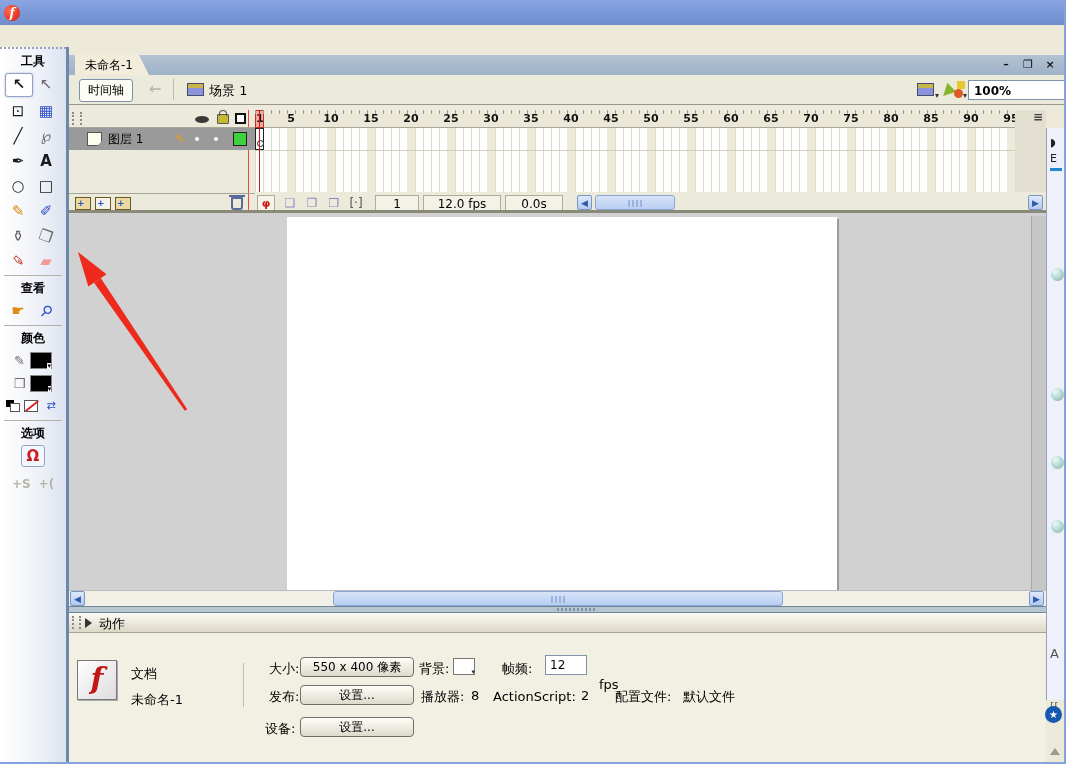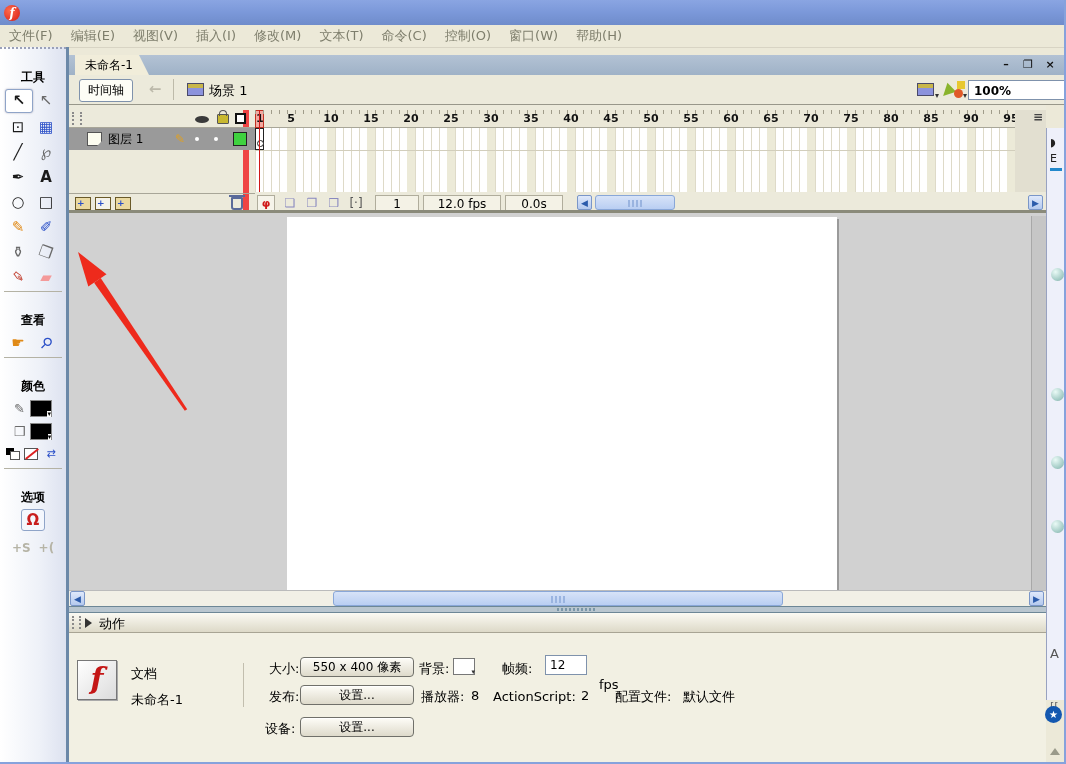--- a/index.html
+++ b/index.html
@@ -15,21 +15,21 @@
   .titlebar .txt{color:#fff;font:bold 13px/25px "DejaVu Sans Mono",monospace;letter-spacing:1px;
     text-shadow:1px 1px 1px #3a57a0;white-space:nowrap;}
   
   .menubar{position:absolute;left:0;top:25px;width:1066px;height:22px;background:#ece9d8;
     border-bottom:1px solid #d8d4c4;display:flex;align-items:center;}
   .menubar span{font-size:13px;color:#7e7e6c;padding:0 9px;white-space:nowrap;}
   
   .toolbox{position:absolute;left:0;top:47px;width:66px;height:717px;
     background:linear-gradient(90deg,#ffffff 0%,#eef1f8 60%,#dde2f0 100%);
     border-top:2px dotted #9aa0b8;box-sizing:border-box;}
-  .tb-head{display:block;text-align:center;font:bold 12px/16px "DejaVu Sans",sans-serif;color:#000;margin-top:20px;}
+  .tb-head{display:block;text-align:center;font:bold 12px/16px "DejaVu Sans",sans-serif;color:#000;margin-top:4px;}
   .tb-div{border-top:1px solid #b4b2a4;margin:3px 4px 0 4px;}
   .tgrid{display:grid;grid-template-columns:28px 28px;justify-content:center;row-gap:3px;margin-top:4px;}
   .tool{width:26px;height:22px;line-height:22px;text-align:center;font-size:15px;color:#1a1a1a;}
   .tool.sel{background:#fff;border:1px solid #8fa4c8;border-radius:3px;line-height:20px;box-shadow:0 0 2px #aab;}
   .c-orange{color:#e08a18}.c-blue{color:#2b50c8}.c-gray{color:#6a6a6a}.c-pink{color:#f49a9a}
   .c-red{color:#c03a2a}
   .tool .rot20{display:inline-block;transform:rotate(20deg);}
   .tool .rot45{display:inline-block;transform:rotate(45deg);}
   .swrow{display:flex;align-items:center;justify-content:center;gap:5px;margin-top:6px;}
   .swatch{width:20px;height:15px;background:#000;border:1px solid #888;position:relative;}
@@ -64,21 +64,21 @@
   .edit-scene-btn{left:848px;top:8px;}
   .symbtn{position:absolute;left:876px;top:6px;width:20px;height:17px;}
   .symbtn .tri{position:absolute;left:0;top:3px;width:0;height:0;border-left:11px solid #8ab42c;border-top:6px solid transparent;border-bottom:8px solid transparent;transform:rotate(18deg);}
   .symbtn .cir{position:absolute;right:2px;bottom:0;width:9px;height:9px;border-radius:50%;background:#e05a28;}
   .symbtn .sq{position:absolute;right:0;top:0;width:8px;height:8px;background:#e8c830;}
   .ddcaret{position:absolute;font-size:8px;color:#333;}
   .zoombox{position:absolute;left:899px;top:5px;width:158px;height:20px;background:#fff;border:1px solid #7f92ac;box-sizing:border-box;}
   .zoombox .val{position:absolute;left:5px;top:2px;font:bold 12px/16px "DejaVu Sans",sans-serif;}
   
   .timeline{position:absolute;left:69px;top:105px;width:977px;height:107px;background:#eceadb;border-bottom:2px solid #8a8a7a;box-sizing:border-box;}
-  .tl-left{position:absolute;left:0;top:5px;width:180px;height:100px;border-right:6px solid #ef4444;box-sizing:border-box;}
+  .tl-left{position:absolute;left:0;top:5px;width:180px;height:100px;border-right:1px solid #ef4444;box-sizing:border-box;}
   .tl-lhead{position:absolute;left:0;top:0;width:186px;height:18px;border-bottom:1px solid #a8a698;box-sizing:border-box;}
   .grip{position:absolute;left:3px;top:2px;width:6px;height:13px;border-left:2px dotted #8a8a8a;border-right:2px dotted #8a8a8a;}
   .eye{position:absolute;left:126px;top:6px;width:14px;height:7px;border-radius:50%;background:#3a3a3a;}
   .lockic{position:absolute;left:148px;top:4px;width:10px;height:8px;background:#c8b830;border:1px solid #555;border-radius:1px;}
   .lockic:before{content:"";position:absolute;left:1px;top:-5px;width:6px;height:5px;border:1px solid #555;border-bottom:none;border-radius:4px 4px 0 0;}
   .outl{position:absolute;left:166px;top:3px;width:11px;height:11px;border:2px solid #111;background:#fff;box-sizing:border-box;}
   .layerrow{position:absolute;left:0;top:18px;width:186px;height:22px;background:#9a9a9a;display:flex;align-items:center;box-sizing:border-box;}
   .pageic{width:13px;height:12px;background:#fdfdf0;border:1px solid #555;margin-left:18px;position:relative;}
   .pageic:after{content:"";position:absolute;right:-1px;bottom:-1px;border-style:solid;border-width:0 0 5px 5px;border-color:transparent transparent #9a9a9a transparent;}
   .layerrow .lname{font-size:12px;color:#000;margin-left:6px;flex:1;}
@@ -165,32 +165,20 @@
 </style>
 </head>
 <body>
 
 <div id="app">
 
   <div class="titlebar">
     <span class="flash-app-icon">f</span>
   </div>
 
-  <div class="menubar">
-    <span>文件(F)</span>
-    <span>编辑(E)</span>
-    <span>视图(V)</span>
-    <span>插入(I)</span>
-    <span>修改(M)</span>
-    <span>文本(T)</span>
-    <span>命令(C)</span>
-    <span>控制(O)</span>
-    <span>窗口(W)</span>
-    <span>帮助(H)</span>
-  </div>
 
   <div class="toolbox">
     <span class="tb-head">工具</span>
     <div class="tgrid">
       <span class="tool sel"><i style="font-style:normal;font-weight:bold">↖</i></span>
       <span class="tool c-gray"><i style="font-style:normal">↖</i></span>
       <span class="tool"><i style="font-style:normal">⊡</i></span>
       <span class="tool c-blue"><i style="font-style:normal">▦</i></span>
       <span class="tool"><i style="font-style:normal">╱</i></span>
       <span class="tool c-gray"><i style="font-style:normal">℘</i></span>

